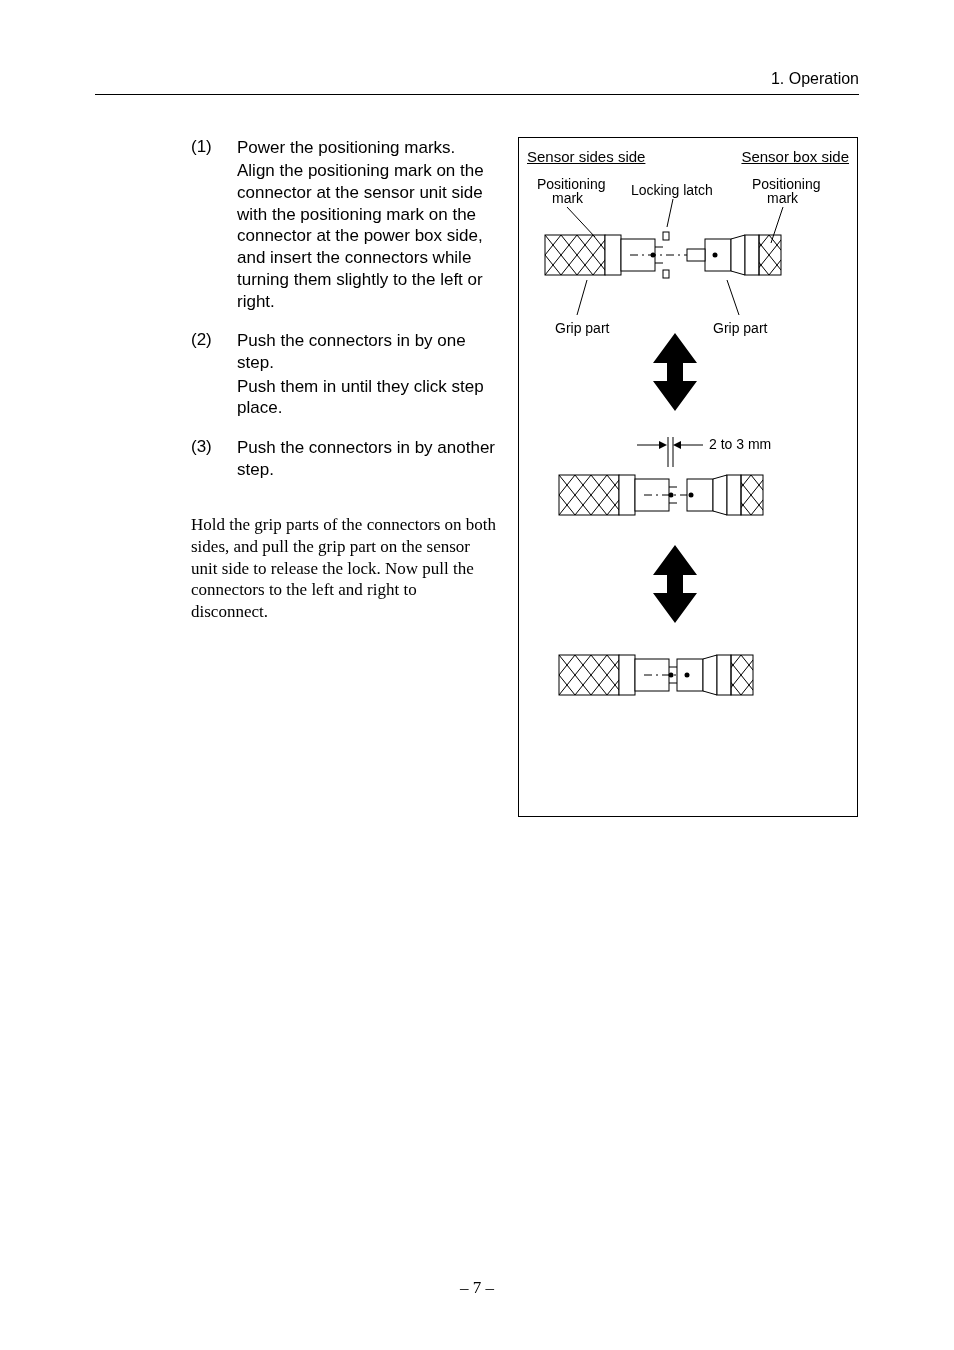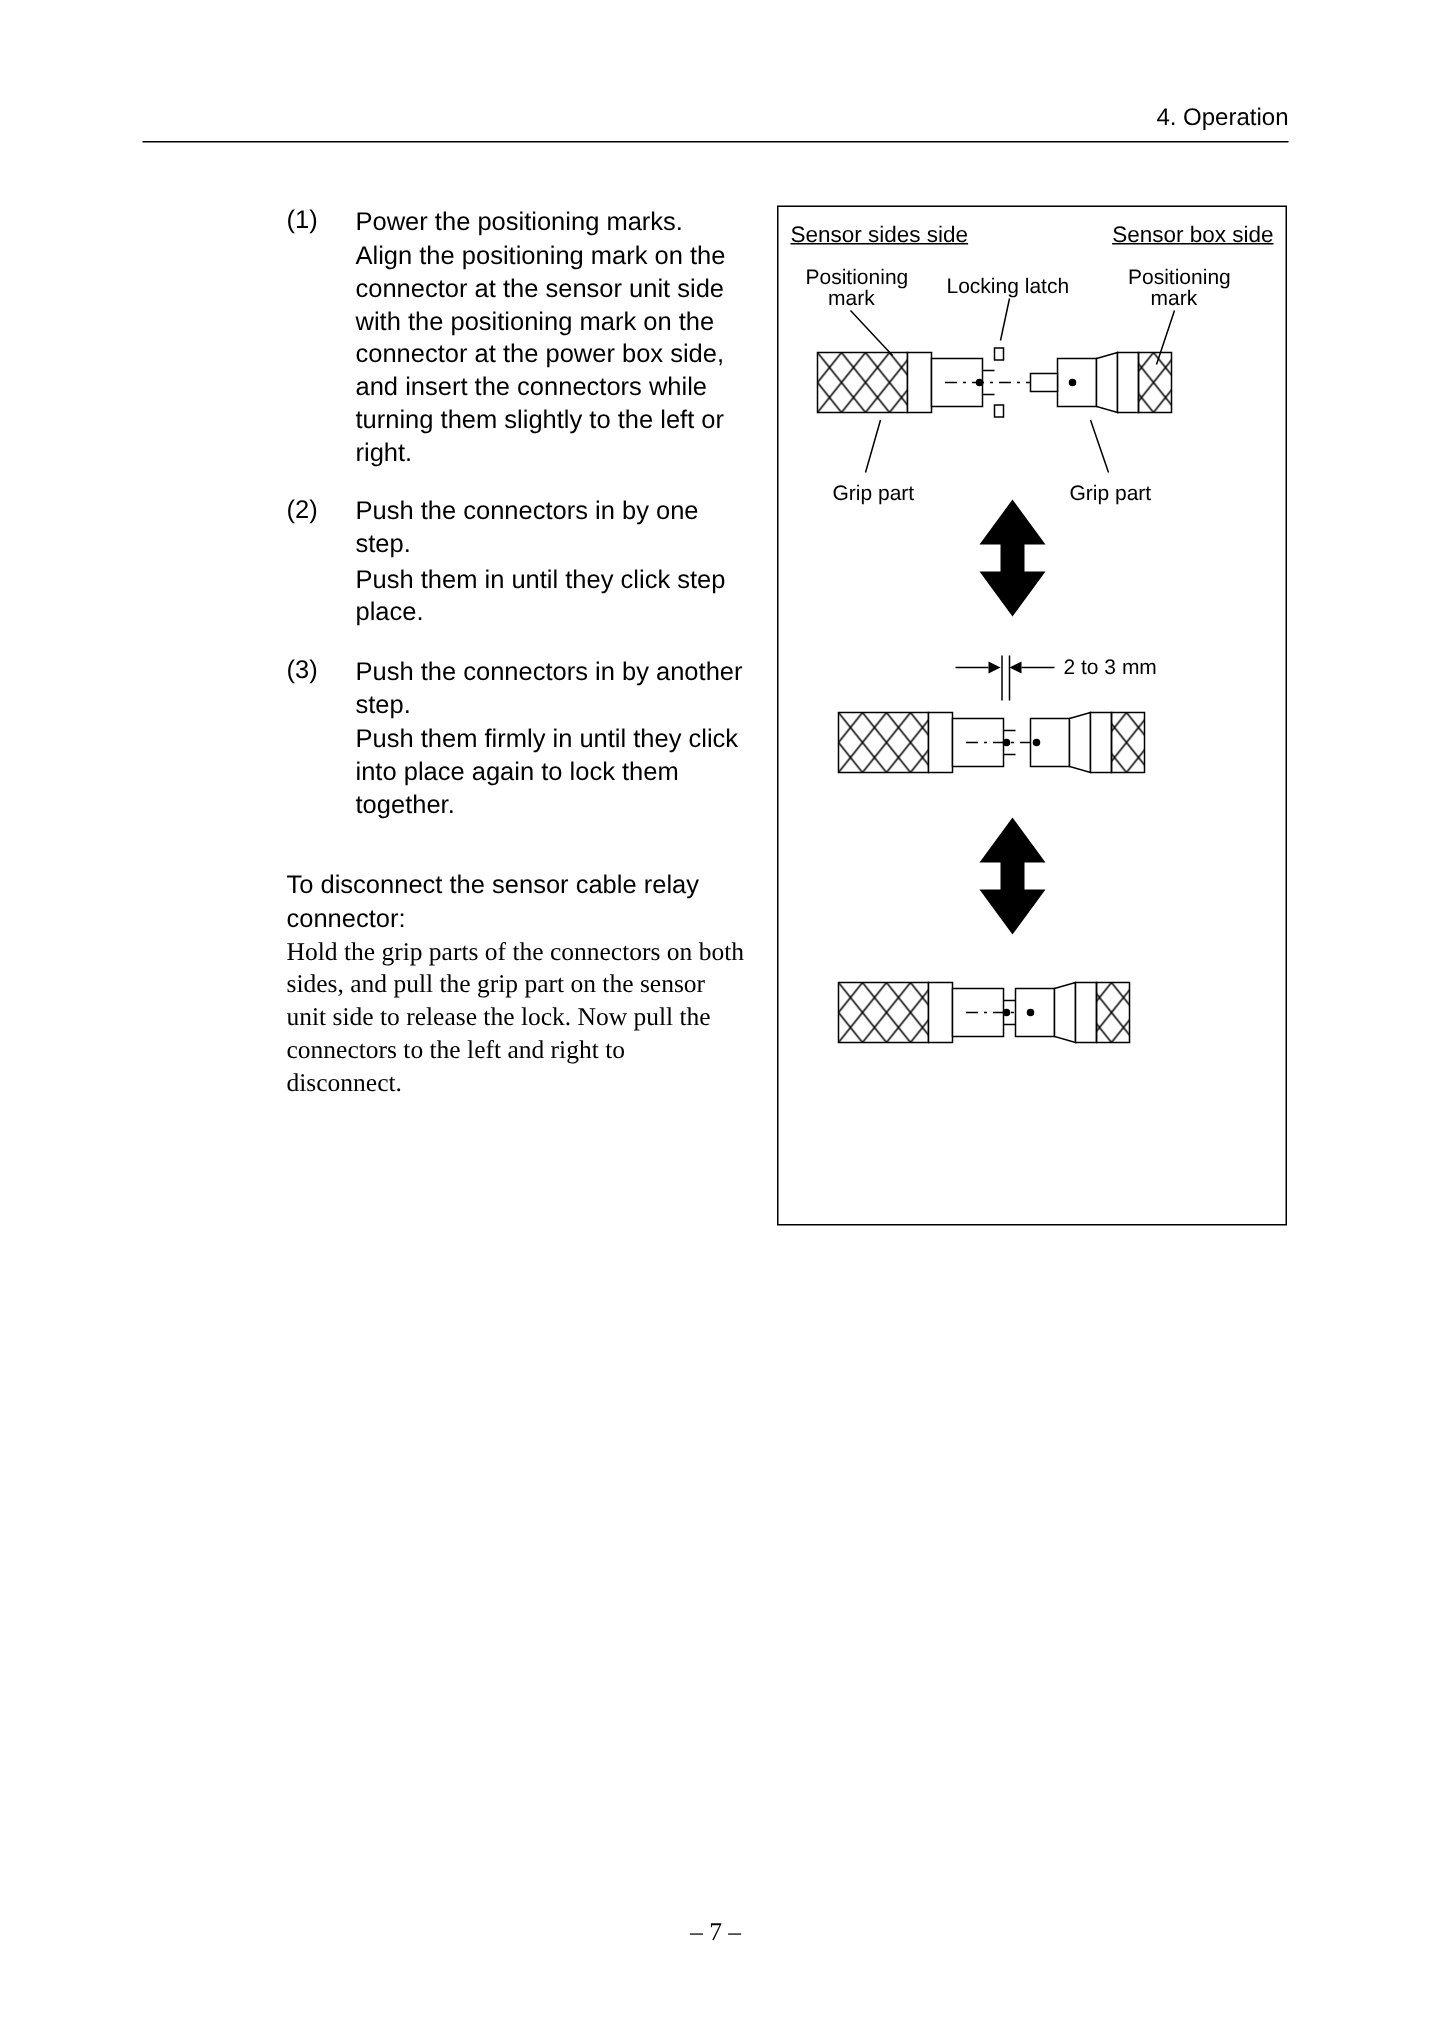--- a/index.html
+++ b/index.html
@@ -19,21 +19,21 @@
 .figrow{display:flex;justify-content:space-between}
 .ul{text-decoration:underline}
 .pn{font-family:"Times New Roman",serif;font-size:17px;position:absolute;bottom:52px;left:0;right:0;text-align:center}
 svg{display:block}
 .lab{font-family:Helvetica,Arial,sans-serif;font-size:14px;fill:#000}
 </style>
 </head>
 <body>
 
 <div class="page">
-  <div class="hdr">4. Operation</div>
+  <div class="hdr">1. Operation</div>
 
   <div class="cols">
     <div class="left">
 
       <div id="steps">
           <div class="step">
             <div class="num">(1)</div>
             <div class="body">
               <div class="title">Power the positioning marks.</div>
               <div class="desc">Align the positioning mark on the connector at the sensor unit side with the positioning mark on the connector at the power box side, and insert the connectors while turning them slightly to the left or right.</div>
@@ -43,26 +43,24 @@
             <div class="num">(2)</div>
             <div class="body">
               <div class="title">Push the connectors in by one step.</div>
               <div class="desc">Push them in until they click step place.</div>
             </div>
           </div>
           <div class="step">
             <div class="num">(3)</div>
             <div class="body">
               <div class="title">Push the connectors in by another step.</div>
-              <div class="desc">Push them firmly in until they click into place again to lock them together.</div>
             </div>
           </div>
         </div>
       <div class="disc">
-        <div class="disc-t">To disconnect the sensor cable relay con­nector:</div>
         <div class="disc-b">Hold the grip parts of the connectors on both sides, and pull the grip part on the sensor unit side to release the lock. Now pull the connectors to the left and right to disconnect.</div>
       </div>
     </div>
 
     <div class="fig">
       <div class="figrow">
         <span class="ul">Sensor sides side</span>
         <span class="ul">Sensor box side</span>
       </div>
       <svg width="322" height="630">

